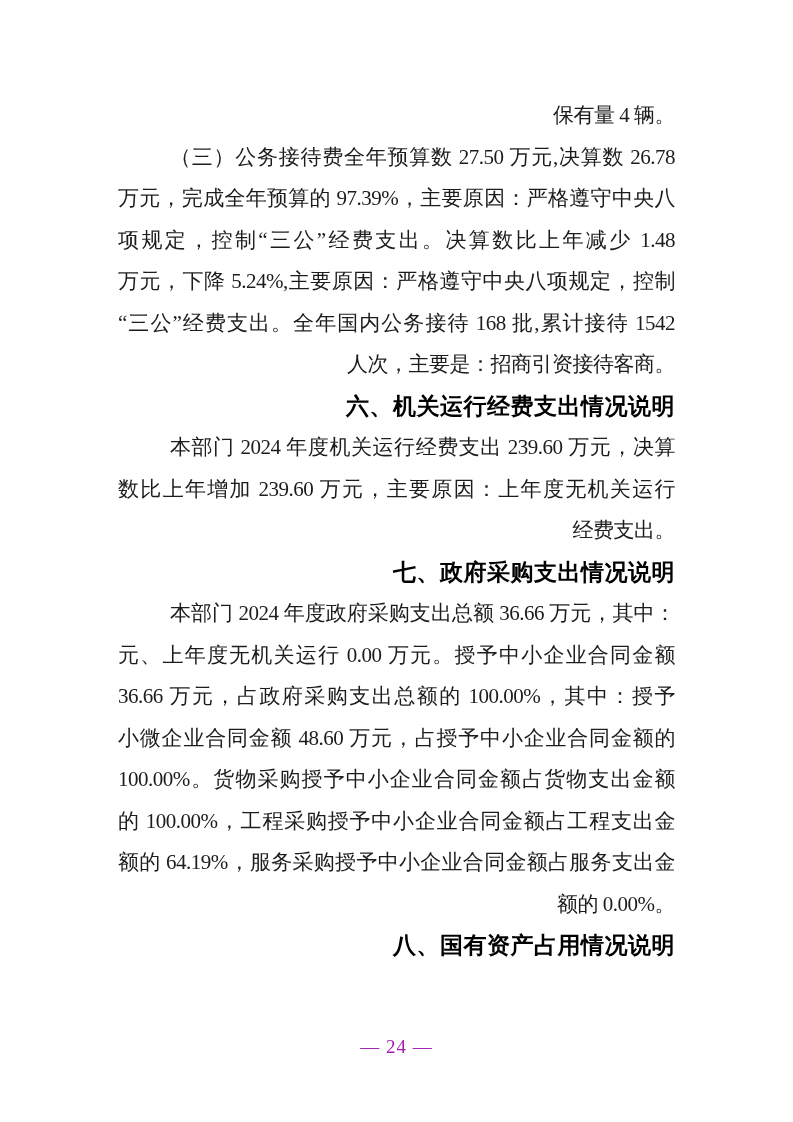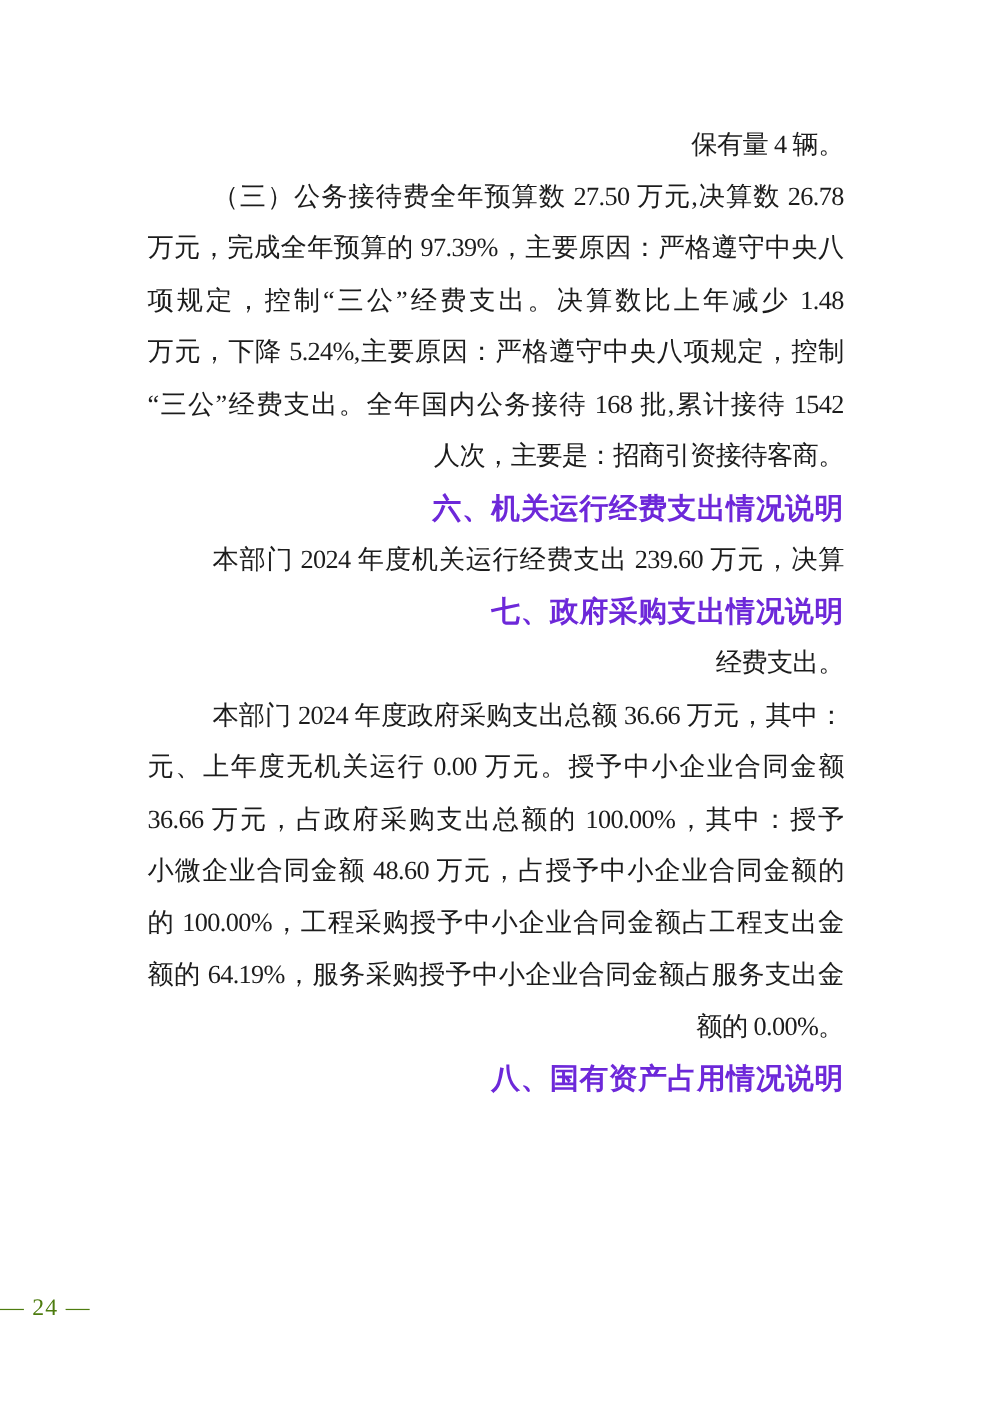--- a/index.html
+++ b/index.html
@@ -39,53 +39,55 @@
     text-align-last: justify;
   }
   .line.indent {
     padding-left: 52px;
   }
   .line.heading {
     font-family: "Liberation Sans", "DejaVu Sans", sans-serif;
     font-weight: 700;
     font-size: 23px;
     letter-spacing: 0.5px;
-    color: #6d28d9;
+    color: #000000;
     padding-left: 44px;
   }
   .page-number {
     position: absolute;
     top: 1036px;
     left: 0;
     width: 100%;
-    text-align: left;
+    text-align: center;
     font-size: 19px;
     letter-spacing: 1px;
-    color: #4d7c0f;
+    color: #a21caf;
   }
 </style>
 </head>
 <body>
 
 <div class="page">
   <div class="text-block">
     <div class="line">保有量 4 辆。</div>
     <div class="line indent justify">（三）公务接待费全年预算数 27.50 万元,决算数 26.78</div>
     <div class="line justify">万元，完成全年预算的 97.39%，主要原因：严格遵守中央八</div>
     <div class="line justify">项规定，控制“三公”经费支出。决算数比上年减少 1.48</div>
     <div class="line justify">万元，下降 5.24%,主要原因：严格遵守中央八项规定，控制</div>
     <div class="line justify">“三公”经费支出。全年国内公务接待 168 批,累计接待 1542</div>
     <div class="line">人次，主要是：招商引资接待客商。</div>
     <div class="line heading">六、机关运行经费支出情况说明</div>
     <div class="line indent justify">本部门 2024 年度机关运行经费支出 239.60 万元，决算</div>
+    <div class="line justify">数比上年增加 239.60 万元，主要原因：上年度无机关运行</div>
+    <div class="line">经费支出。</div>
     <div class="line heading">七、政府采购支出情况说明</div>
-    <div class="line">经费支出。</div>
     <div class="line indent justify">本部门 2024 年度政府采购支出总额 36.66 万元，其中：</div>
     <div class="line justify">元、上年度无机关运行 0.00 万元。授予中小企业合同金额</div>
     <div class="line justify">36.66 万元，占政府采购支出总额的 100.00%，其中：授予</div>
     <div class="line justify">小微企业合同金额 48.60 万元，占授予中小企业合同金额的</div>
+    <div class="line justify">100.00%。货物采购授予中小企业合同金额占货物支出金额</div>
     <div class="line justify">的 100.00%，工程采购授予中小企业合同金额占工程支出金</div>
     <div class="line justify">额的 64.19%，服务采购授予中小企业合同金额占服务支出金</div>
     <div class="line">额的 0.00%。</div>
     <div class="line heading">八、国有资产占用情况说明</div>
   </div>
   <div class="page-number">— 24 —</div>
 </div>
 
 </body></html>

